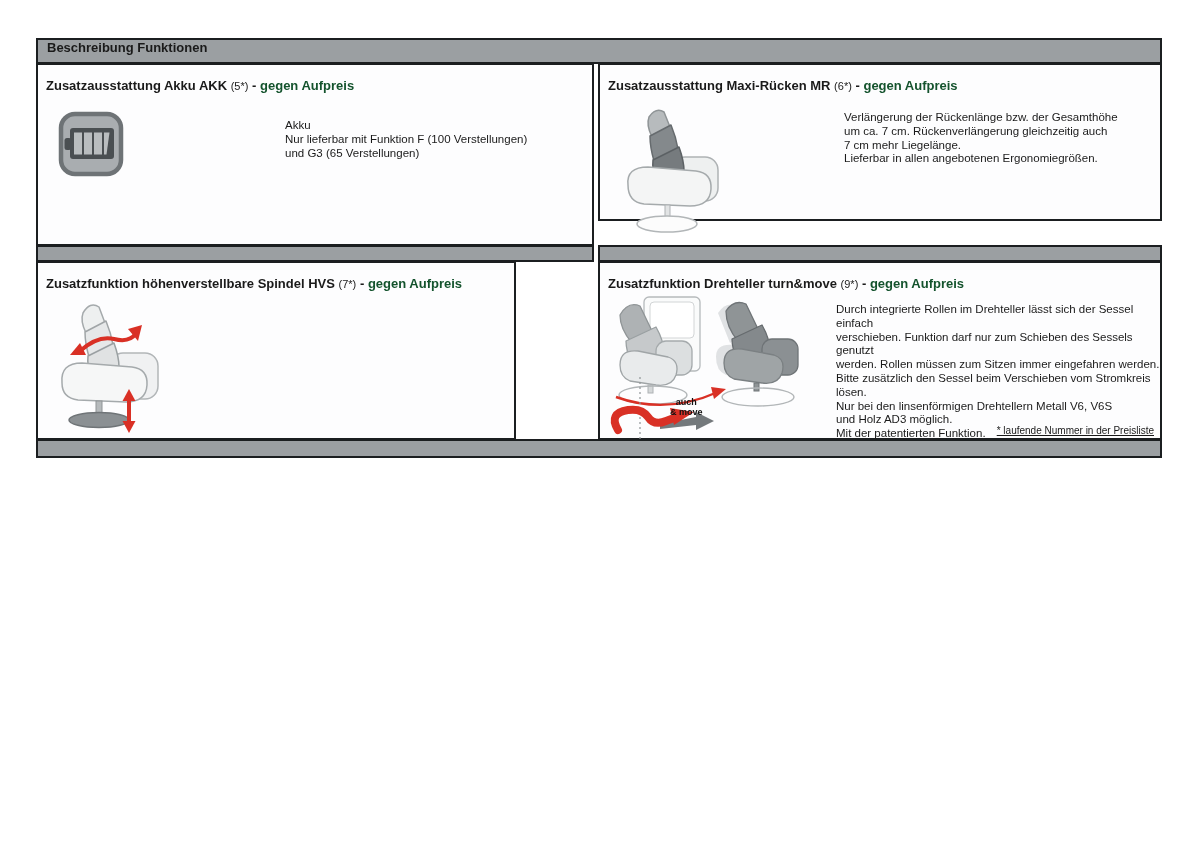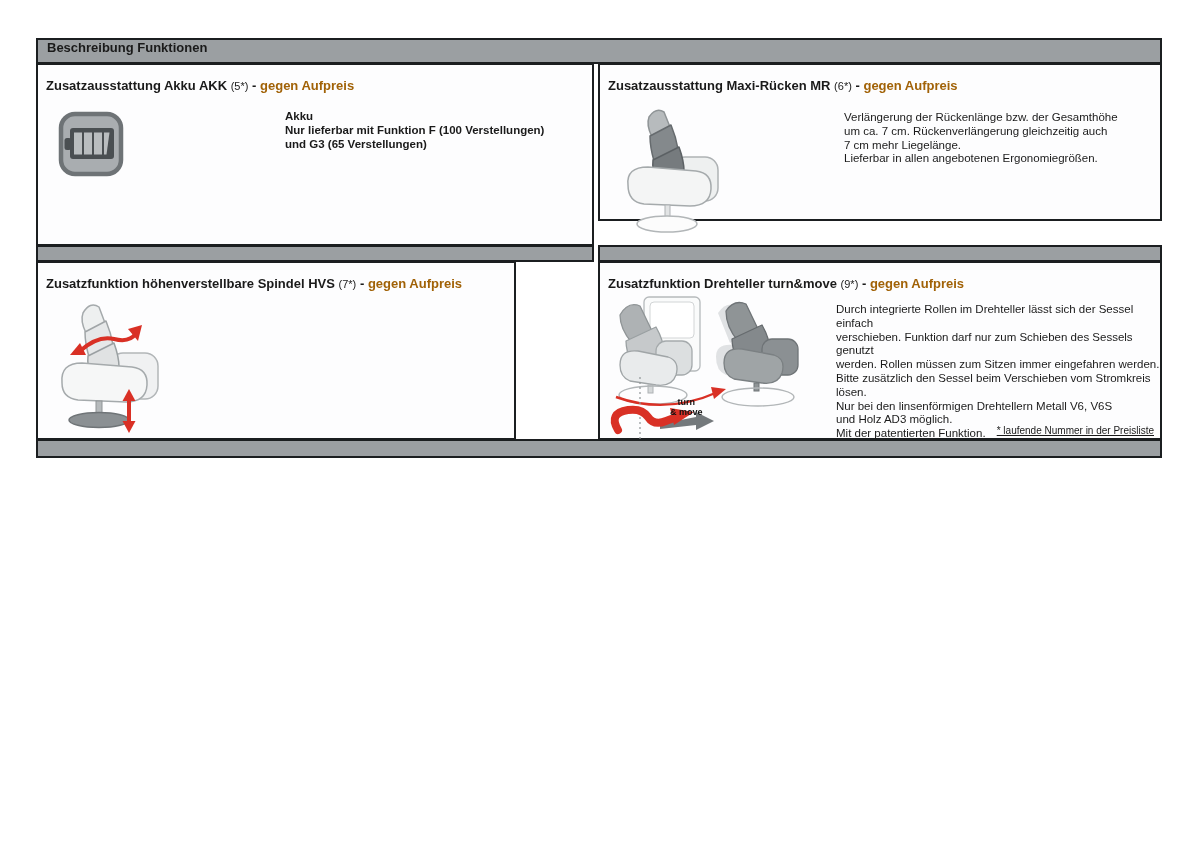--- a/index.html
+++ b/index.html
@@ -34,29 +34,29 @@
   .cell-hvs  { left:36px; top:261px;  width:480px; height:179px; }
   .cell-tm   { left:598px; top:261px; width:564px; height:179px; }
   .bottom-bar { left:36px; top:439px; width:1126px; height:19px; }
 
   .cell-title {
     position:absolute; left:8px; top:13px;
     font-size:13px; white-space:nowrap;
   }
   .t-bold { font-weight:bold; }
   .t-ref  { font-size:11px; font-weight:normal; }
-  .t-red  { color:#a16207; font-weight:bold; }
+  .t-red  { color:#14532d; font-weight:bold; }
 
   .cell-body {
     position:absolute;
     font-size:11.5px;
     line-height:13.8px;
     white-space:pre-line;
   }
-  .body-akku { left:247px; top:45px;font-weight:bold; }
+  .body-akku { left:247px; top:54px; }
   .body-mr   { left:244px; top:46px; }
   .body-hvs  { left:247px; top:41px; }
   .body-tm   { left:236px; top:40px; }
 
   .footnote {
     position:absolute; right:6px; bottom:2px;
     font-size:10px;
     text-decoration:underline;
   }
 
@@ -193,21 +193,21 @@
       <path d="M10 106 Q60 124 112 101" fill="none" stroke="#d93025" stroke-width="2.4"></path>
       <polygon points="120,98 105,96 108,108" fill="#d93025"></polygon>
 
       <line x1="34" y1="86" x2="34" y2="148" stroke="#8f9496" stroke-width="1.2" stroke-dasharray="2 3"></line>
 
       <polygon points="54,133 90,126 90,121 108,130 90,139 90,134 54,138 Z" fill="#74797c"></polygon>
       <path d="M12 139 Q2 122 22 119 Q36 117 42 126 Q48 135 60 130 L68 127" fill="none" stroke="#d93025" stroke-width="8" stroke-linecap="round"></path>
       <polygon points="88,121 64,117 68,134" fill="#d93025"></polygon>
     </svg>
     <div class="tm-logo-text">
-      <div>turn</div>
+      <div>auch</div>
       <div>&amp; move</div>
     </div>
   </div>
 
   <div class="cell-body body-tm">Durch integrierte Rollen im Drehteller lässt sich der Sessel einfach
 verschieben. Funktion darf nur zum Schieben des Sessels genutzt
 werden. Rollen müssen zum Sitzen immer eingefahren werden.
 Bitte zusätzlich den Sessel beim Verschieben vom Stromkreis lösen.
 Nur bei den linsenförmigen Drehtellern Metall V6, V6S
 und Holz AD3 möglich.

